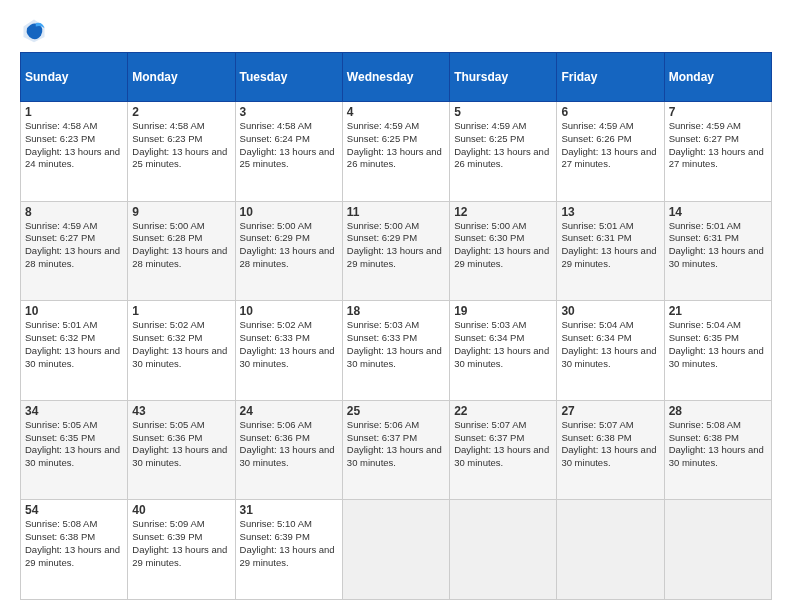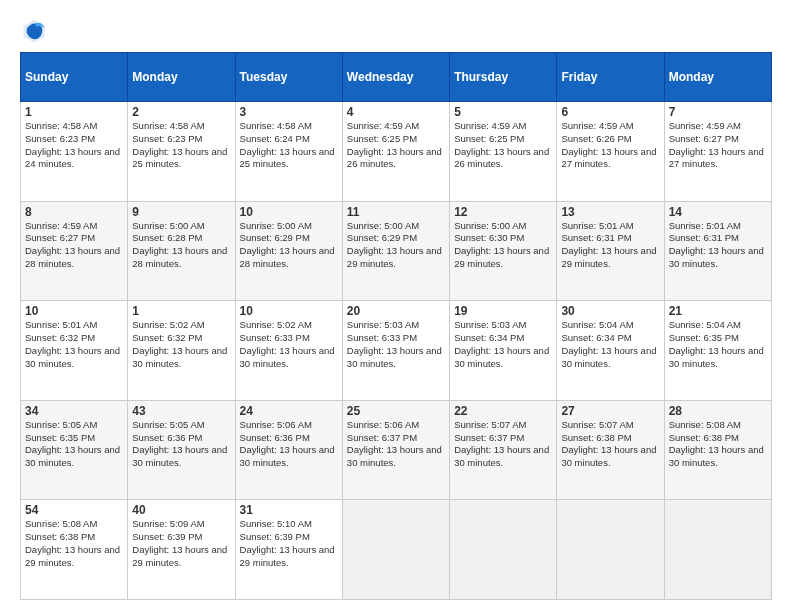--- a/index.html
+++ b/index.html
@@ -205,21 +205,21 @@
           </td>
           <td>
             <span class="day-number">1</span>
             <div class="day-info">Sunrise: 5:02 AM<br>Sunset: 6:32 PM<br>Daylight: 13 hours and 30 minutes.</div>
           </td>
           <td>
             <span class="day-number">10</span>
             <div class="day-info">Sunrise: 5:02 AM<br>Sunset: 6:33 PM<br>Daylight: 13 hours and 30 minutes.</div>
           </td>
           <td>
-            <span class="day-number">20</span>
+            <span class="day-number">18</span>
             <div class="day-info">Sunrise: 5:03 AM<br>Sunset: 6:33 PM<br>Daylight: 13 hours and 30 minutes.</div>
           </td>
           <td>
             <span class="day-number">19</span>
             <div class="day-info">Sunrise: 5:03 AM<br>Sunset: 6:34 PM<br>Daylight: 13 hours and 30 minutes.</div>
           </td>
           <td>
             <span class="day-number">30</span>
             <div class="day-info">Sunrise: 5:04 AM<br>Sunset: 6:34 PM<br>Daylight: 13 hours and 30 minutes.</div>
           </td>

